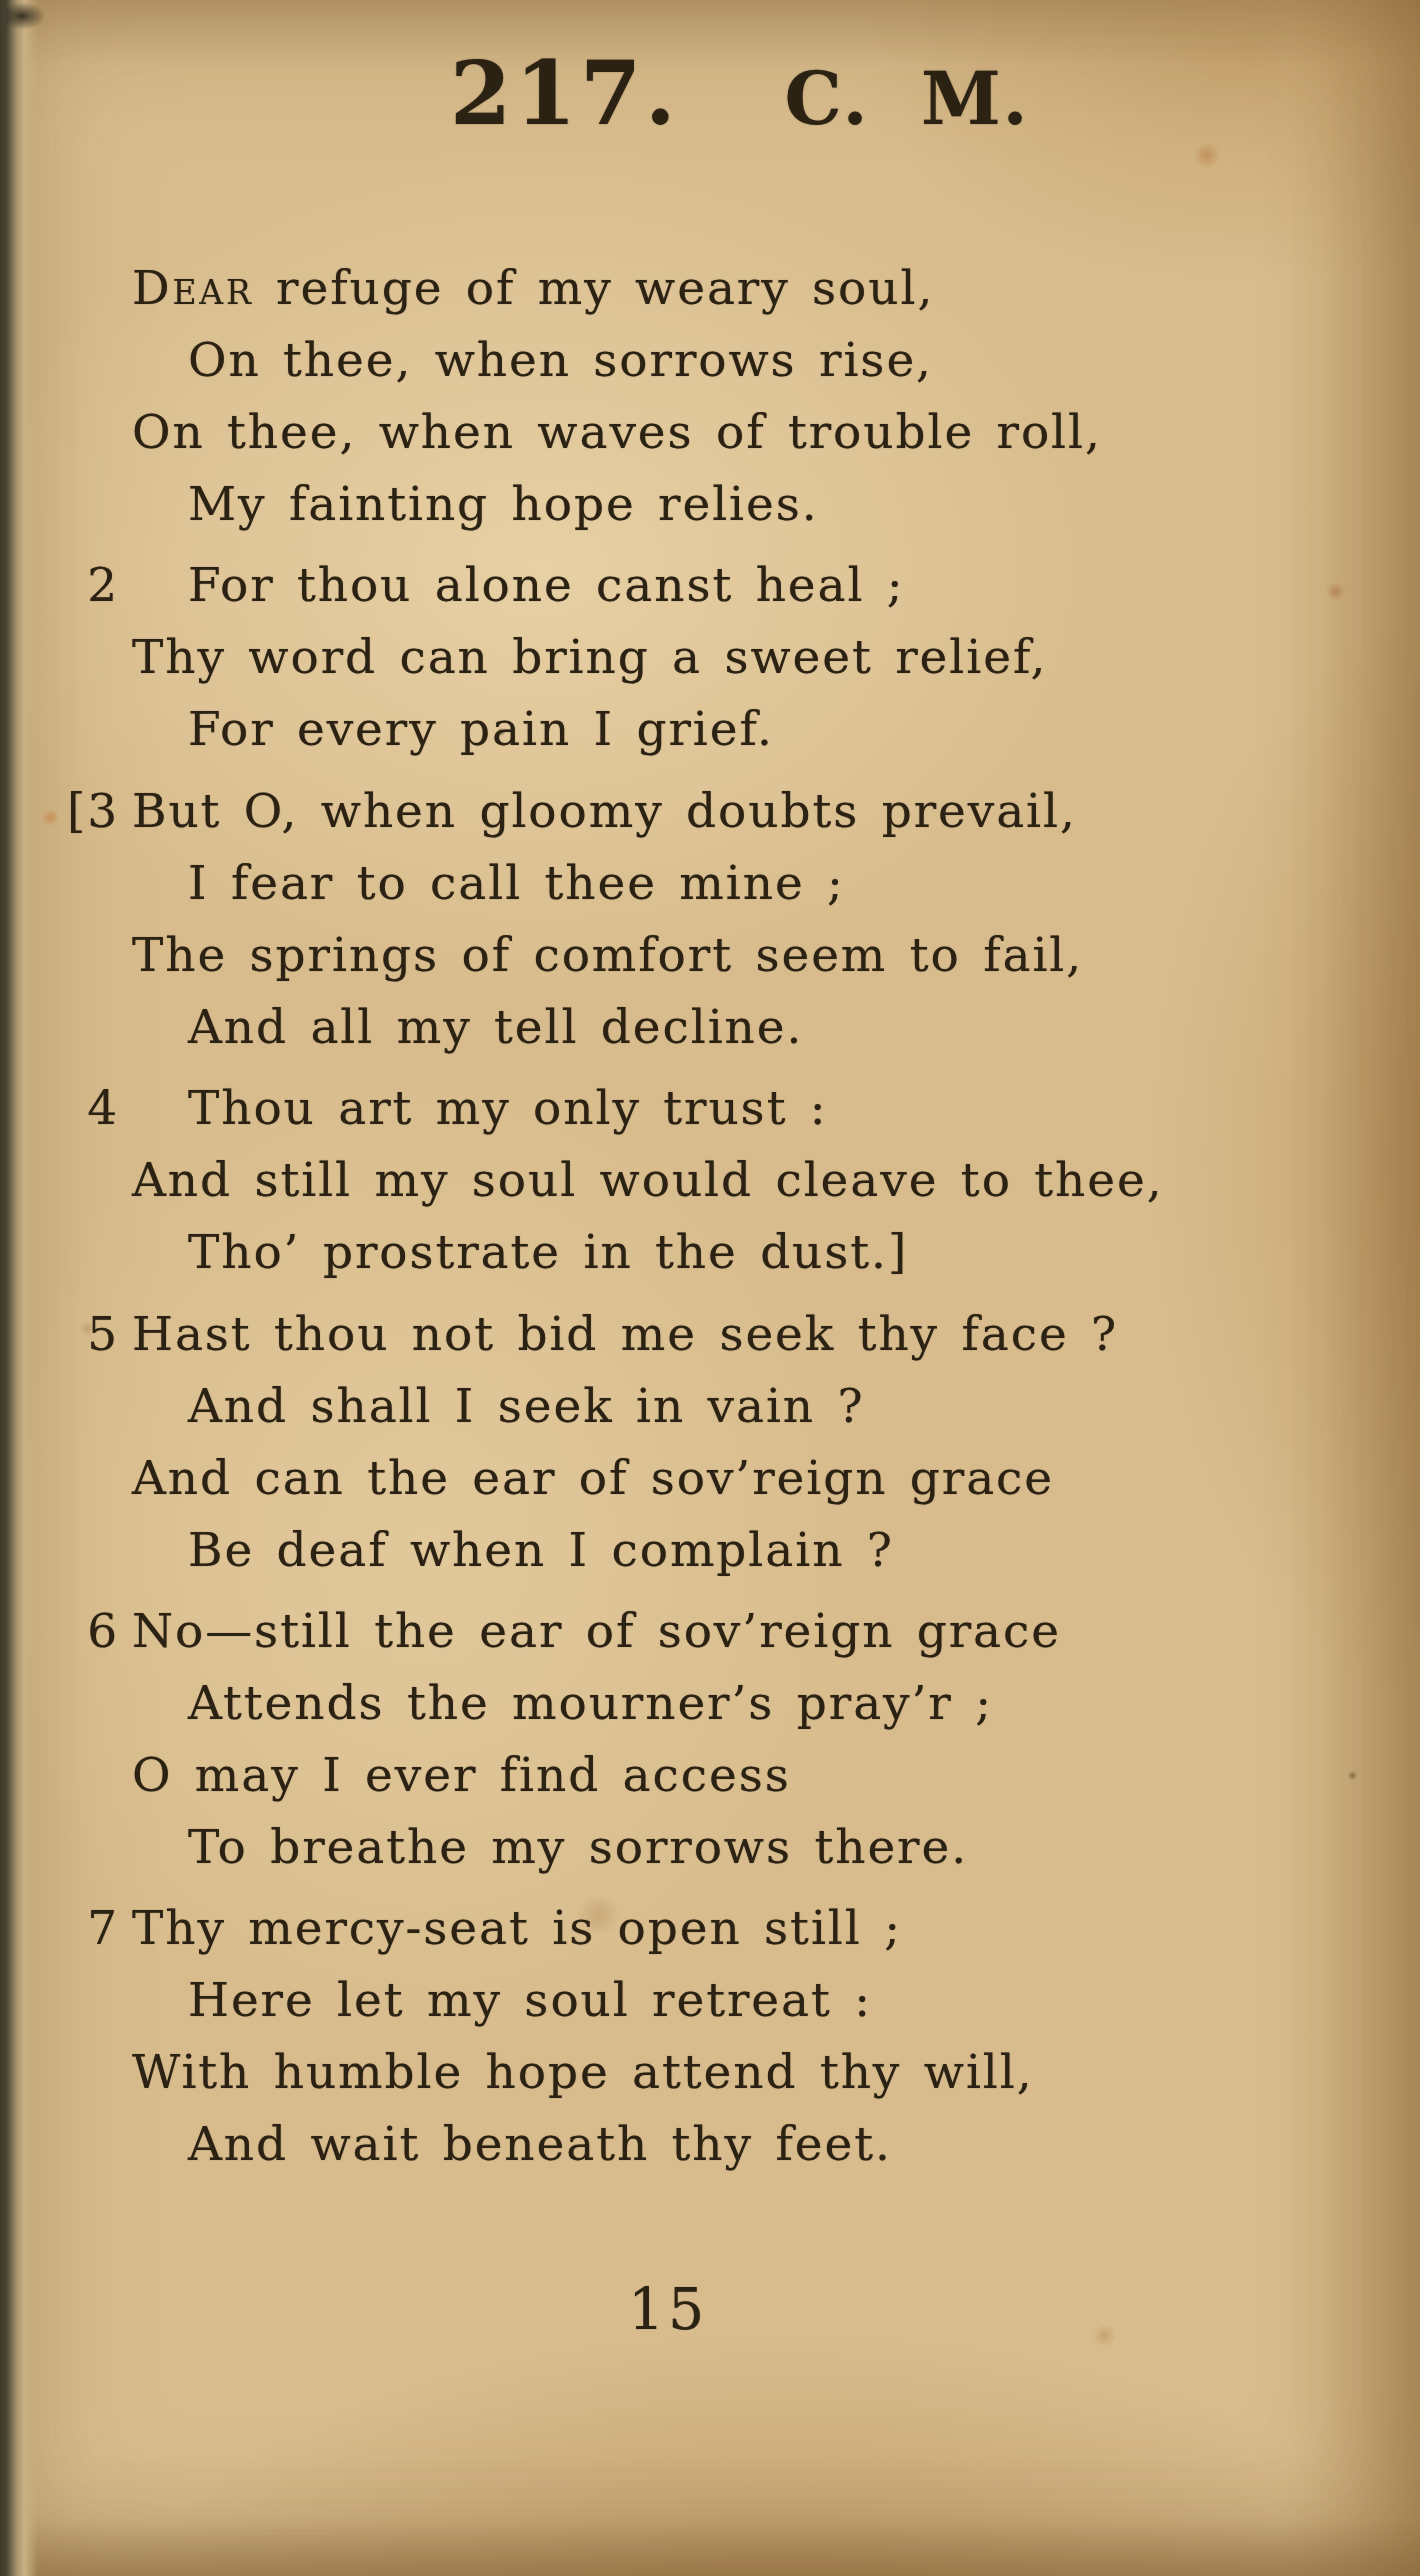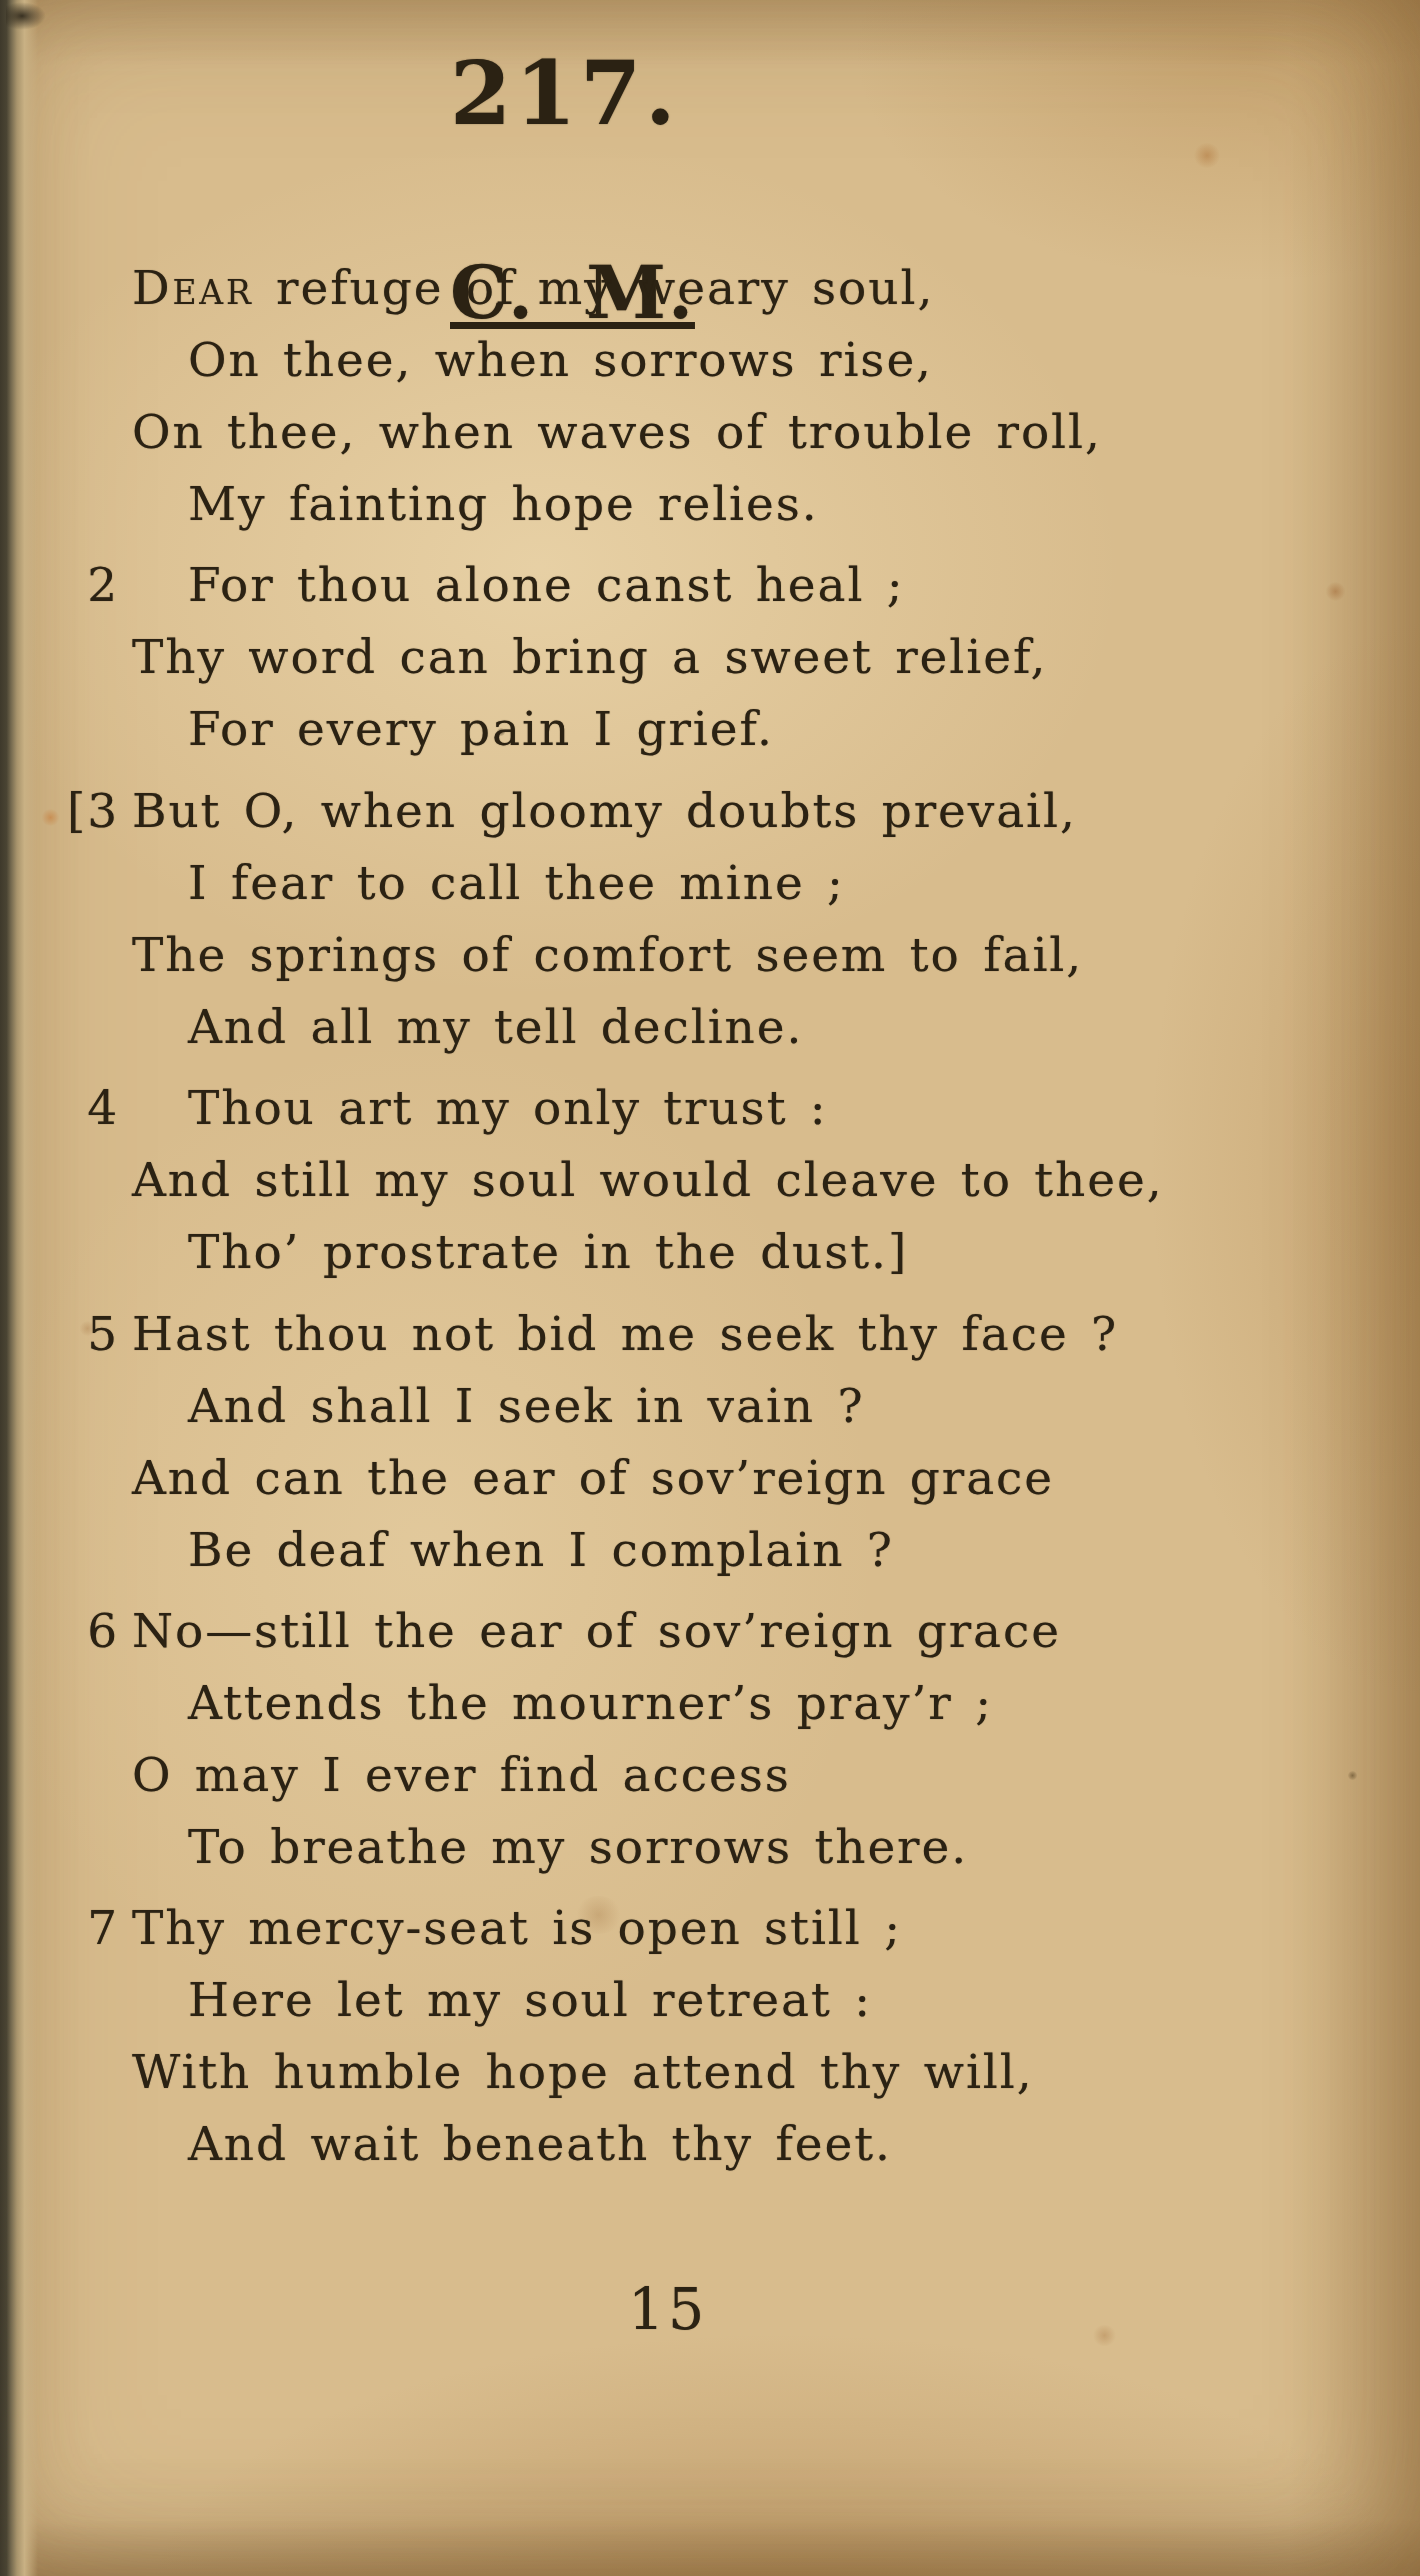--- a/index.html
+++ b/index.html
@@ -60,24 +60,23 @@
   .s6 { left:79px;   top:1321px; width:17px; height:15px; background:radial-gradient(circle, rgba(150,95,45,0.28), transparent 70%); }
   .s7 { left:497px;  top:728px;  width:7.5px;  height:7.5px;  background:radial-gradient(circle, rgba(60,45,25,0.65), transparent 80%); }
   .s8 { left:1348px; top:1771px; width:9.4px; height:8.5px;  background:radial-gradient(circle, rgba(80,60,30,0.55), transparent 80%); }
 
   
   .hymn-header {
     position:absolute; left:450px; top:41px;
     display:flex; align-items:baseline; gap:105px;
     z-index:2;
     text-shadow: 0 0 1.4px rgba(43,34,19,0.55);
-    flex-direction: column;
   }
   .hymn-number { font-size:88px; font-weight:bold; letter-spacing:3.8px; }
-  .meter       { font-size:72px; font-weight:bold; word-spacing:24.5px; letter-spacing:1.9px;text-decoration:underline; }
+  .meter       { font-size:72px; font-weight:bold; word-spacing:24.5px; letter-spacing:1.9px; }
 
   
   .stanzas {
     position:absolute; left:132px; top:252px; width:1224px;
     z-index:2;
   }
   .stanza { margin-bottom:9.4px; }
   .line {
     position:relative;
     font-size:47px;

